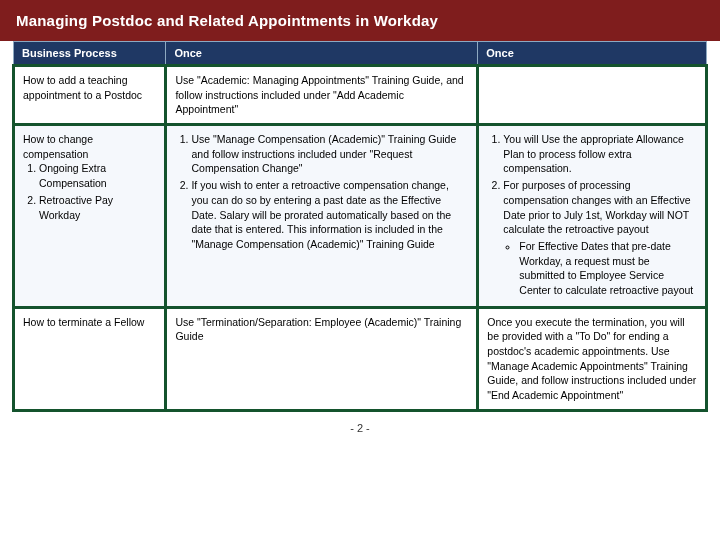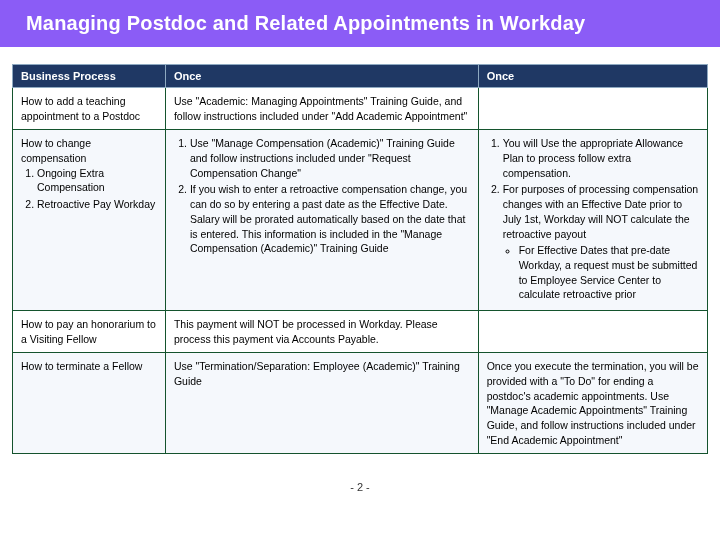--- a/index.html
+++ b/index.html
@@ -5,50 +5,50 @@
     * { box-sizing: border-box; margin: 0; padding: 0; }
     body {
       font-family: Arial, sans-serif;
       font-size: 11px;
       background: #fff;
       width: 720px;
       min-height: 540px;
     }
 
     .header {
-      background: #8b5cf6;
+      background: #7f1d1d;
       color: #fff;
-      padding: 12px 26px;
-      font-size: 20px;
+      padding: 12px 16px;
+      font-size: 15px;
       font-weight: bold;
       letter-spacing: 0.2px;
     }
 
     .table-container {
-      padding: 17px 12px;
+      padding: 0 12px;
     }
 
     table {
       width: 100%;
       border-collapse: collapse;
       font-size: 10.5px;
     }
 
     thead tr th {
       background: #1f3864;
       color: #fff;
       padding: 5px 8px;
       text-align: left;
       font-weight: bold;
       border: 1px solid #8ea9c1;
       font-size: 11px;
     }
 
     tbody tr td {
-      border: 1px solid #14532d;
+      border: 3px solid #14532d;
       padding: 6px 8px;
       vertical-align: top;
       line-height: 1.4;
     }
 
     tbody tr:nth-child(even) td {
       background: #f5f8fc;
     }
 
     tbody tr:nth-child(odd) td {
@@ -121,36 +121,27 @@
           <ol>
             <li>Use "Manage Compensation (Academic)" Training Guide and follow instructions included under "Request Compensation Change"</li>
             <li>If you wish to enter a retroactive compensation change, you can do so by entering a past date as the Effective Date. Salary will be prorated automatically based on the date that is entered. This information is included in the "Manage Compensation (Academic)" Training Guide</li>
           </ol>
         </td>
         <td>
           <ol>
             <li>You will Use the appropriate Allowance Plan to process follow extra compensation.</li>
             <li>For purposes of processing compensation changes with an Effective Date prior to July 1st, Workday will NOT calculate the retroactive payout
               <ul>
-                <li>For Effective Dates that pre-date Workday, a request must be submitted to Employee Service Center to calculate retroactive prior</li>
+                <li>For Effective Dates that pre-date Workday, a request must be submitted to Employee Service Center to calculate retroactive payout</li>
               </ul>
             </li>
           </ol>
         </td>
       </tr>
 
-      <tr>
-        <td>
-          <span>How to pay an honorarium to a Visiting Fellow</span>
-        </td>
-        <td>
-          <span>This payment will NOT be processed in Workday. Please process this payment via Accounts Payable.</span>
-        </td>
-        <td></td>
-      </tr>
 
       <tr>
         <td>
           <span>How to terminate a Fellow</span>
         </td>
         <td>
           <span>Use "Termination/Separation: Employee (Academic)" Training Guide</span>
         </td>
         <td>
           <span>Once you execute the termination, you will be provided with a "To Do" for ending a postdoc's academic appointments. Use "Manage Academic Appointments" Training Guide, and follow instructions included under "End Academic Appointment"</span>

